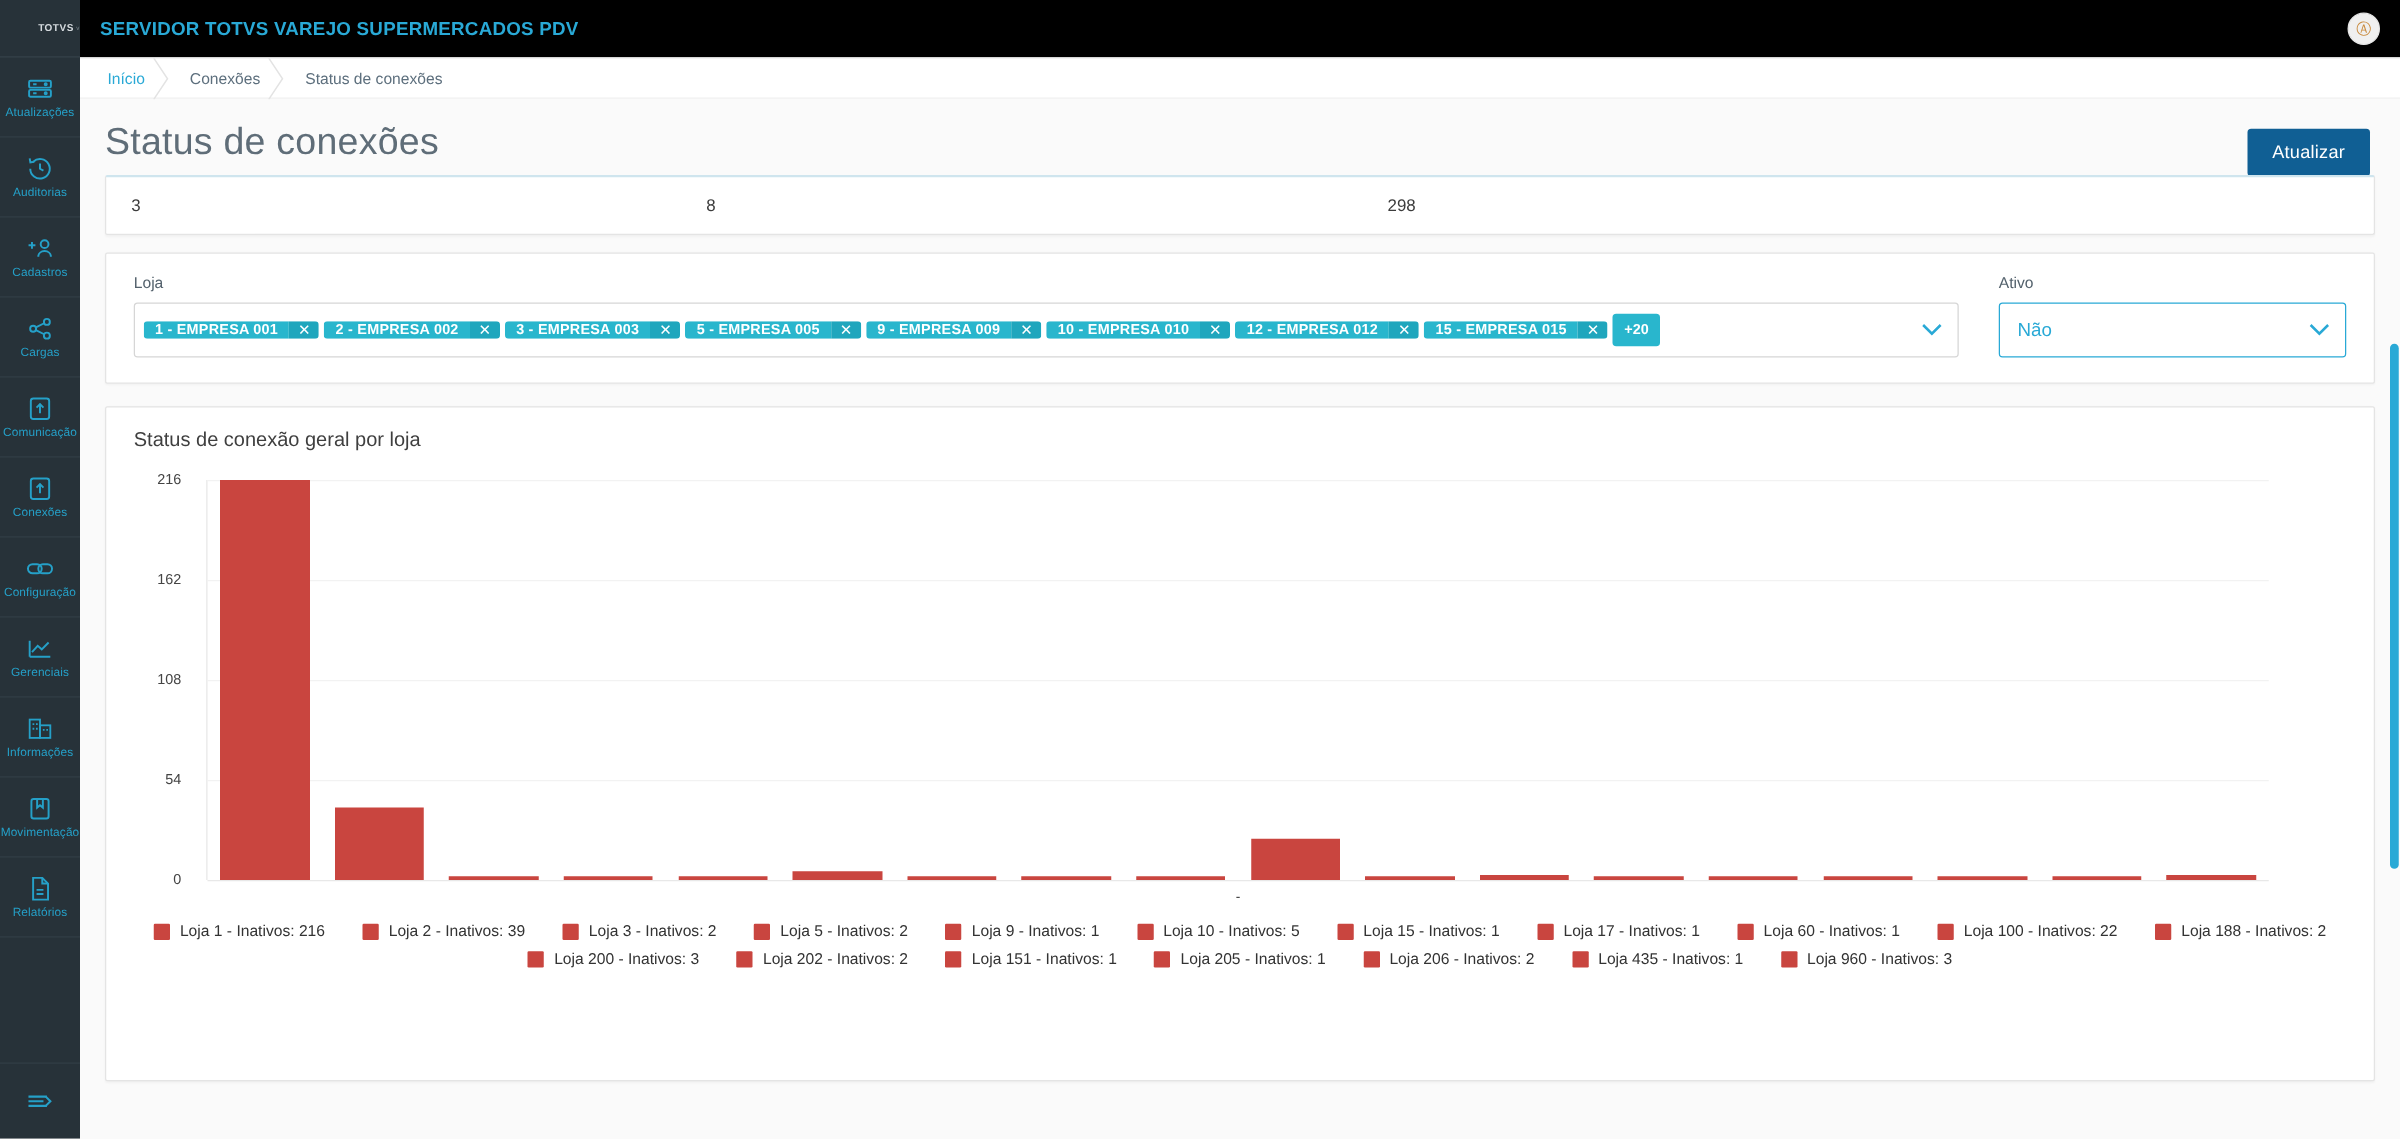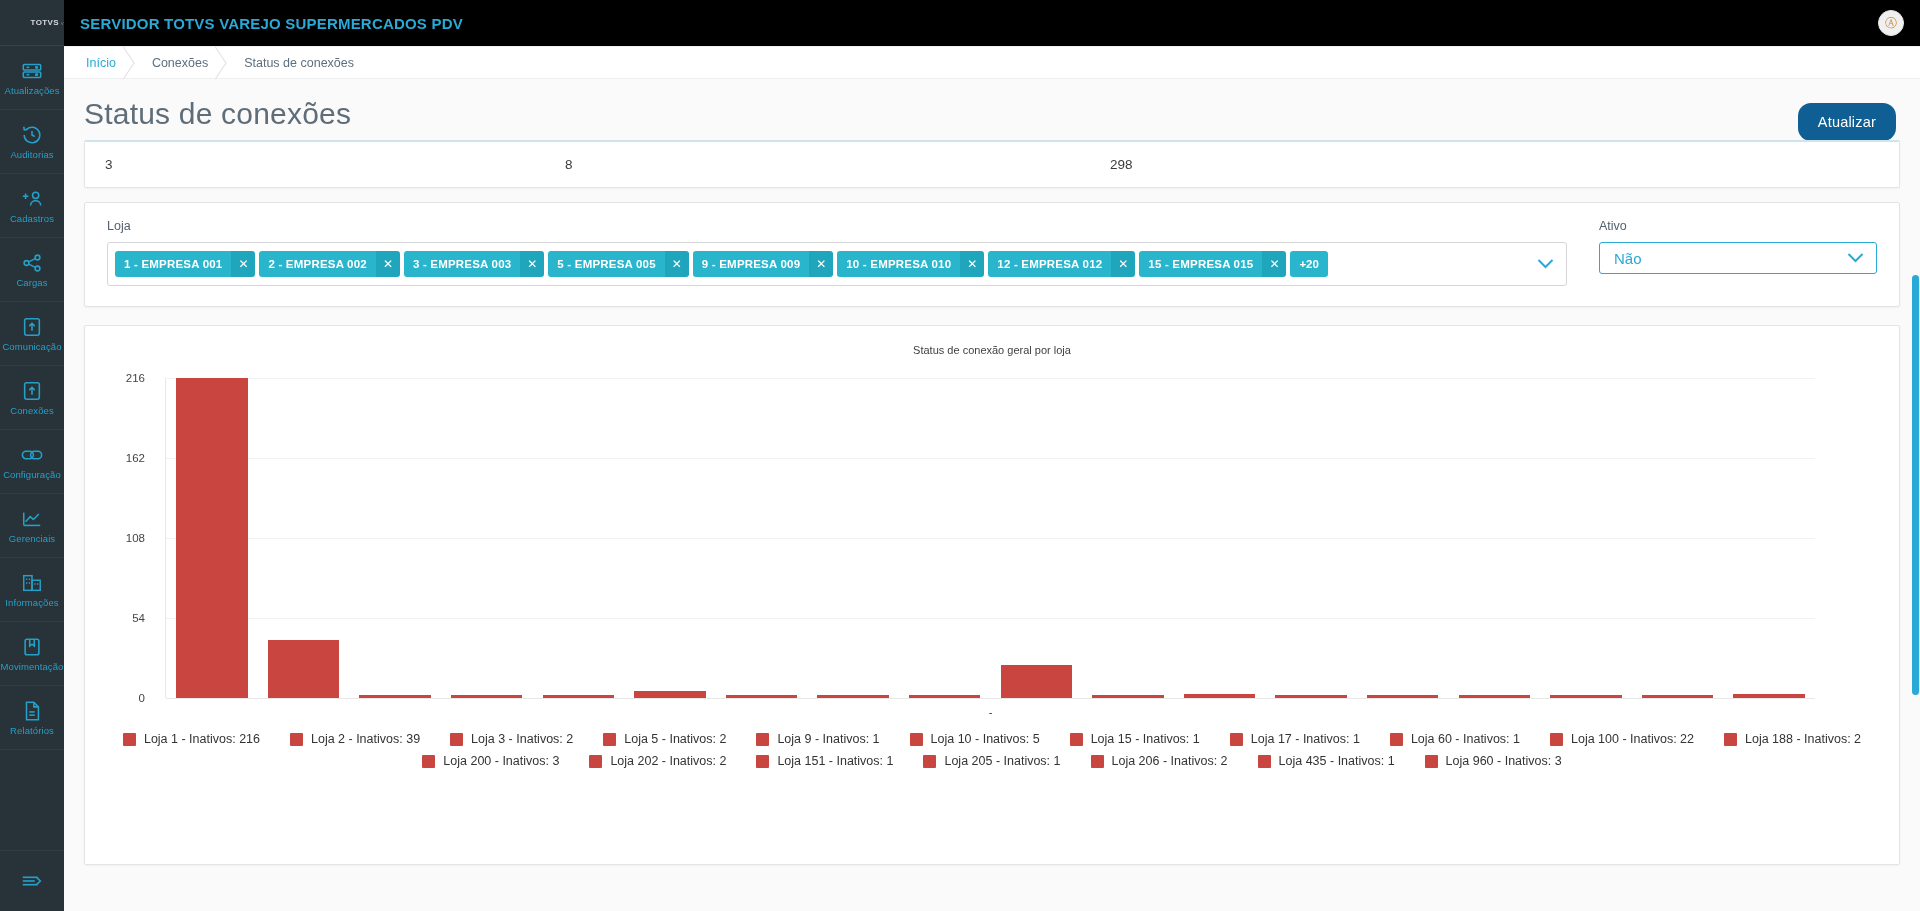--- a/index.html
+++ b/index.html
@@ -92,21 +92,21 @@
   .crumb .sep svg { display: block; }
 
   .page-head {
     display: flex; align-items: flex-start; justify-content: space-between;
     padding: 18px 24px 0 20px;
   }
   .page-title {
     font-size: 30px; font-weight: 300; color: #5f6d78; letter-spacing: .2px;
   }
   .btn-primary {
-    background: #105f94; color: #fff; border: none; border-radius: 13px;
+    background: #105f94; color: #fff; border: none; border-radius: 3px;
     font-size: 14.5px; padding: 11px 20px; cursor: pointer;
     font-family: inherit; letter-spacing: .2px; margin-top: 6px;
   }
 
   
   .scroll-area {
     position: absolute; left: 0; right: 0; top: 140px; bottom: 0;
     overflow: hidden; padding: 0 20px 0 20px;
   }
 
@@ -132,21 +132,21 @@
   .field-label {
     font-size: 12.5px; color: #53616c; margin-bottom: 9px; font-weight: 400;
   }
   .multiselect {
     border: 1px solid #d6d6d6; border-radius: 3px;
     min-height: 44px; display: flex; align-items: center; flex-wrap: nowrap;
     padding: 4px 36px 4px 7px; position: relative; background: #fff;
     cursor: pointer; overflow: hidden;
   }
   .chip {
-    display: inline-flex; align-items: stretch; height: 26px;
+    display: inline-flex; align-items: stretch; height: 14px;
     border-radius: 3px; overflow: hidden; margin: 0 4px 0 0; flex: 0 0 auto;
   }
   .chip .chip-text {
     background: #29b6cd; color: #fff; font-size: 11.5px; font-weight: bold;
     padding: 0 9px; display: flex; align-items: center; white-space: nowrap;
     letter-spacing: .2px;
   }
   .chip .chip-x {
     background: #1fa6bd; color: #fff; width: 24px;
     display: flex; align-items: center; justify-content: center;
@@ -155,34 +155,34 @@
   .chip-more {
     background: #29b6cd; color: #fff; font-size: 11.5px; font-weight: bold;
     padding: 0 9px; height: 26px; display: inline-flex; align-items: center;
     border-radius: 3px; flex: 0 0 auto; cursor: pointer;
   }
   .caret {
     position: absolute; right: 12px; top: 50%; transform: translateY(-50%);
     color: #29a9d6; line-height: 0; pointer-events: none;
   }
   .select-box {
-    border: 1px solid #29a9d6; border-radius: 3px; height: 32px; width: 278px;
+    border: 1px solid #29a9d6; border-radius: 3px; height: 44px; width: 278px;
     display: flex; align-items: center; padding: 0 36px 0 14px;
     position: relative; background: #fff; cursor: pointer;
   }
   .select-box .val { color: #29a9d6; font-size: 15px; }
 
   
   .chart-card {
     background: #fff; border: 1px solid #e4e4e4; border-radius: 2px;
     margin-top: 18px; padding: 18px 22px 14px 22px;
     box-shadow: 0 1px 2px rgba(0,0,0,.04);
     height: 540px;
   }
-  .chart-title { font-size: 11px; color: #3f3f3f; margin-bottom: 6px; text-align: center; }
+  .chart-title { font-size: 16px; color: #3f3f3f; margin-bottom: 6px; }
 
   .plot { position: relative; height: 320px; margin: 22px 0 0 0; }
   .yaxis {
     position: absolute; left: 0; top: 0; bottom: 0; width: 50px;
   }
   .ytick {
     position: absolute; right: 12px; font-size: 11.5px; color: #444;
     transform: translateY(-50%); white-space: nowrap;
   }
   .plot-inner {

